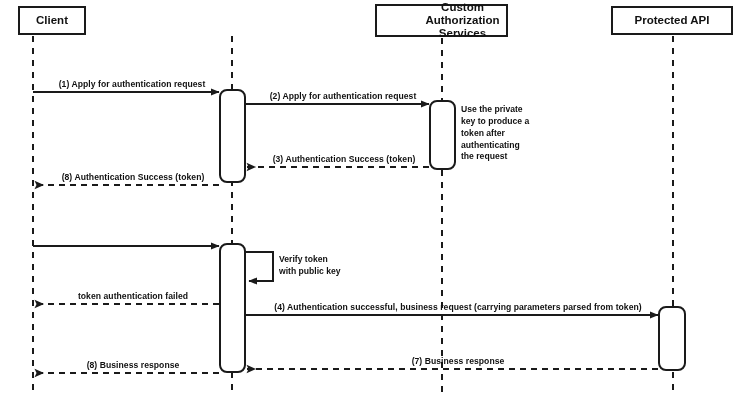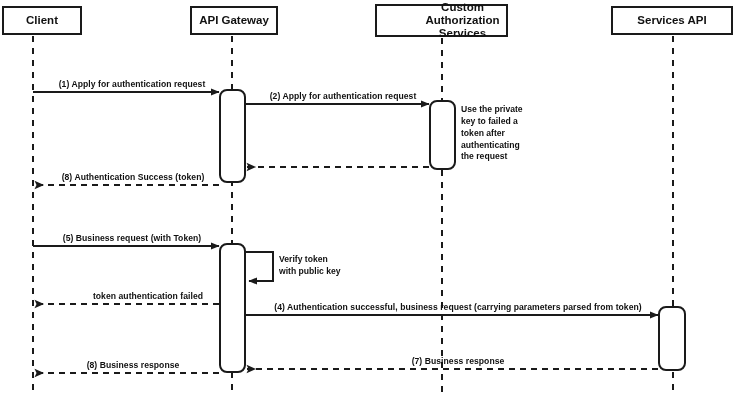--- a/index.html
+++ b/index.html
@@ -116,56 +116,53 @@
 
     <line x1="219" y1="304" x2="35" y2="304" stroke="#1a1a1a" stroke-width="2" stroke-dasharray="6,5" marker-end="url(#arrow-open)"></line>
 
     <line x1="245" y1="315" x2="658" y2="315" stroke="#1a1a1a" stroke-width="2" marker-end="url(#arrow-solid)"></line>
 
     <line x1="658" y1="369" x2="247" y2="369" stroke="#1a1a1a" stroke-width="2" stroke-dasharray="6,5" marker-end="url(#arrow-open)"></line>
 
     <line x1="219" y1="373" x2="35" y2="373" stroke="#1a1a1a" stroke-width="2" stroke-dasharray="6,5" marker-end="url(#arrow-open)"></line>
   </svg>
 
-  <div class="actor-box" style="left:2px; top:6px; width:80px; height:29px;">
+  <div class="actor-box" style="left:18px; top:6px; width:68px; height:29px;">
     <span>Client</span>
-  </div>
-  <div class="actor-box" style="left:190px; top:6px; width:88px; height:29px;">
-    <span>API Gateway</span>
   </div>
   <div class="actor-box" style="left:375px; top:4px; width:133px; height:33px;padding-left:42px;">
     <span>Custom Authorization Services</span>
   </div>
   <div class="actor-box" style="left:611px; top:6px; width:122px; height:29px;">
-    <span>Services API</span>
+    <span>Protected API</span>
   </div>
 
   <div class="msg-label center" style="left:126px; top:79px;">(1) Apply for authentication request</div>
 
   <div class="msg-label center" style="left:337px; top:91px;">(2) Apply for authentication request</div>
 
+  <div class="msg-label center" style="left:338px; top:154px;">(3) Authentication Success (token)</div>
 
   <div class="msg-label center" style="left:127px; top:172px;">(8) Authentication Success (token)</div>
 
-  <div class="msg-label center" style="left:126px; top:233px;">(5) Business request (with Token)</div>
 
-  <div class="msg-label center" style="left:127px; top:291px;margin-left:15px;">token authentication failed</div>
+  <div class="msg-label center" style="left:127px; top:291px;">token authentication failed</div>
 
   <div class="msg-label center" style="left:452px; top:302px;">(4) Authentication successful, business request (carrying parameters parsed from token)</div>
 
   <div class="msg-label center" style="left:452px; top:356px;">(7) Business response</div>
 
   <div class="msg-label center" style="left:127px; top:360px;">(8) Business response</div>
 
   <div class="self-note" style="left:279px; top:254px;">
     <div>Verify token</div>
     <div>with public key</div>
   </div>
 
   <div class="note-text" style="left:461px; top:104px;">
     <div>Use the private</div>
-    <div>key to failed a</div>
+    <div>key to produce a</div>
     <div>token after</div>
     <div>authenticating</div>
     <div>the request</div>
   </div>
 
 </div>
 
 </body></html>

